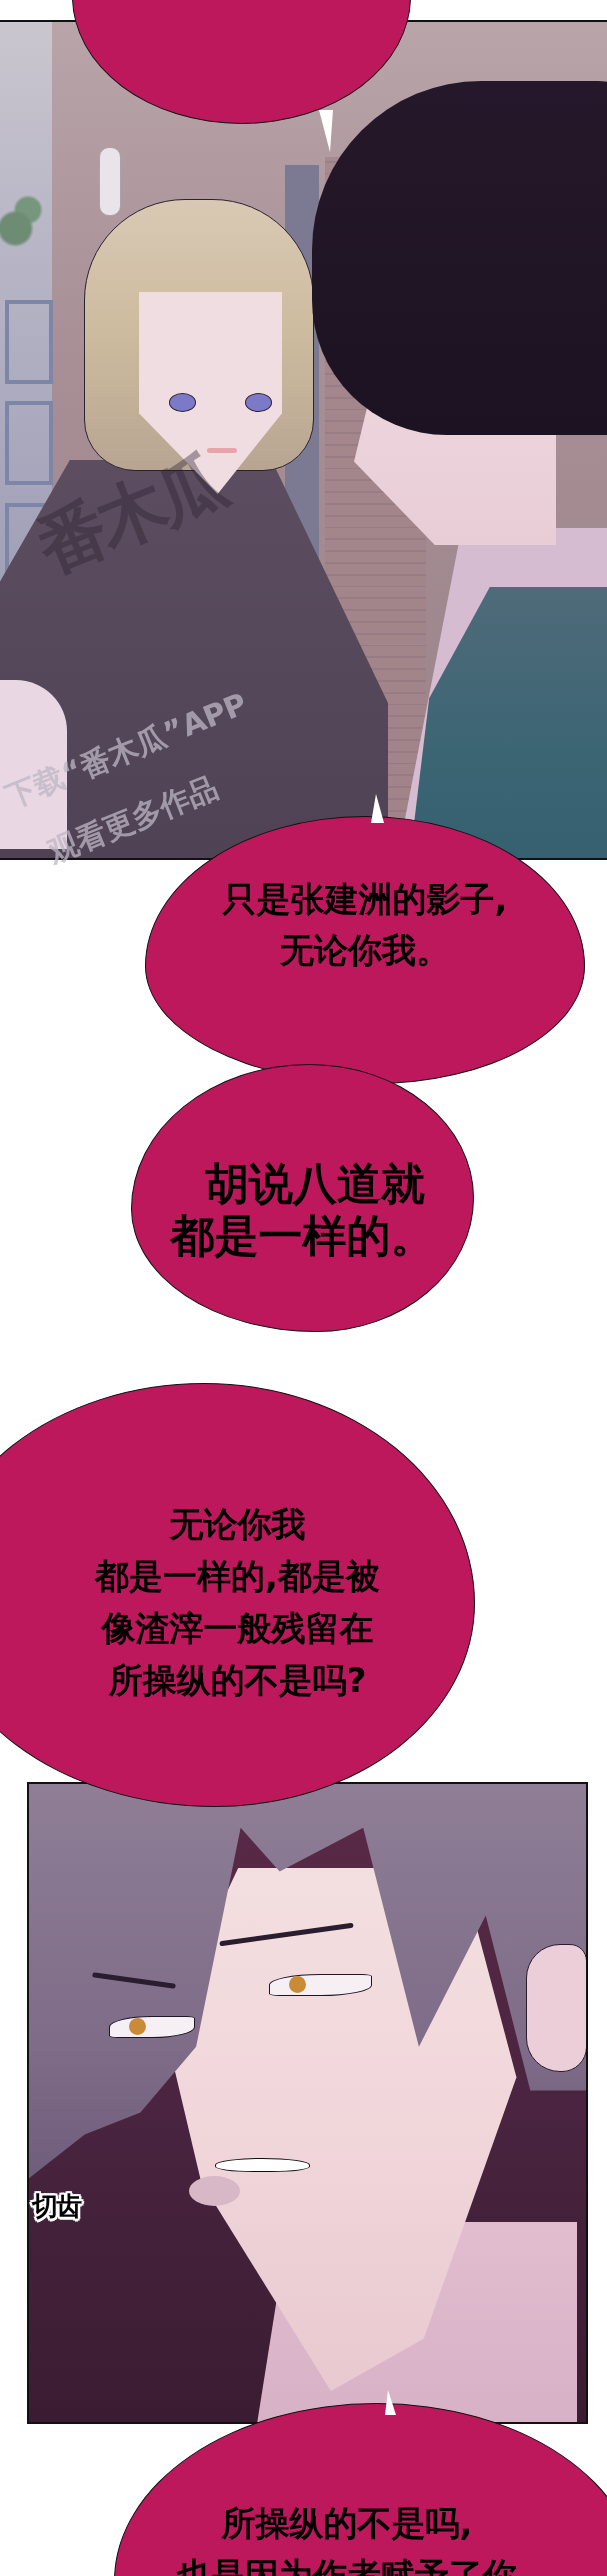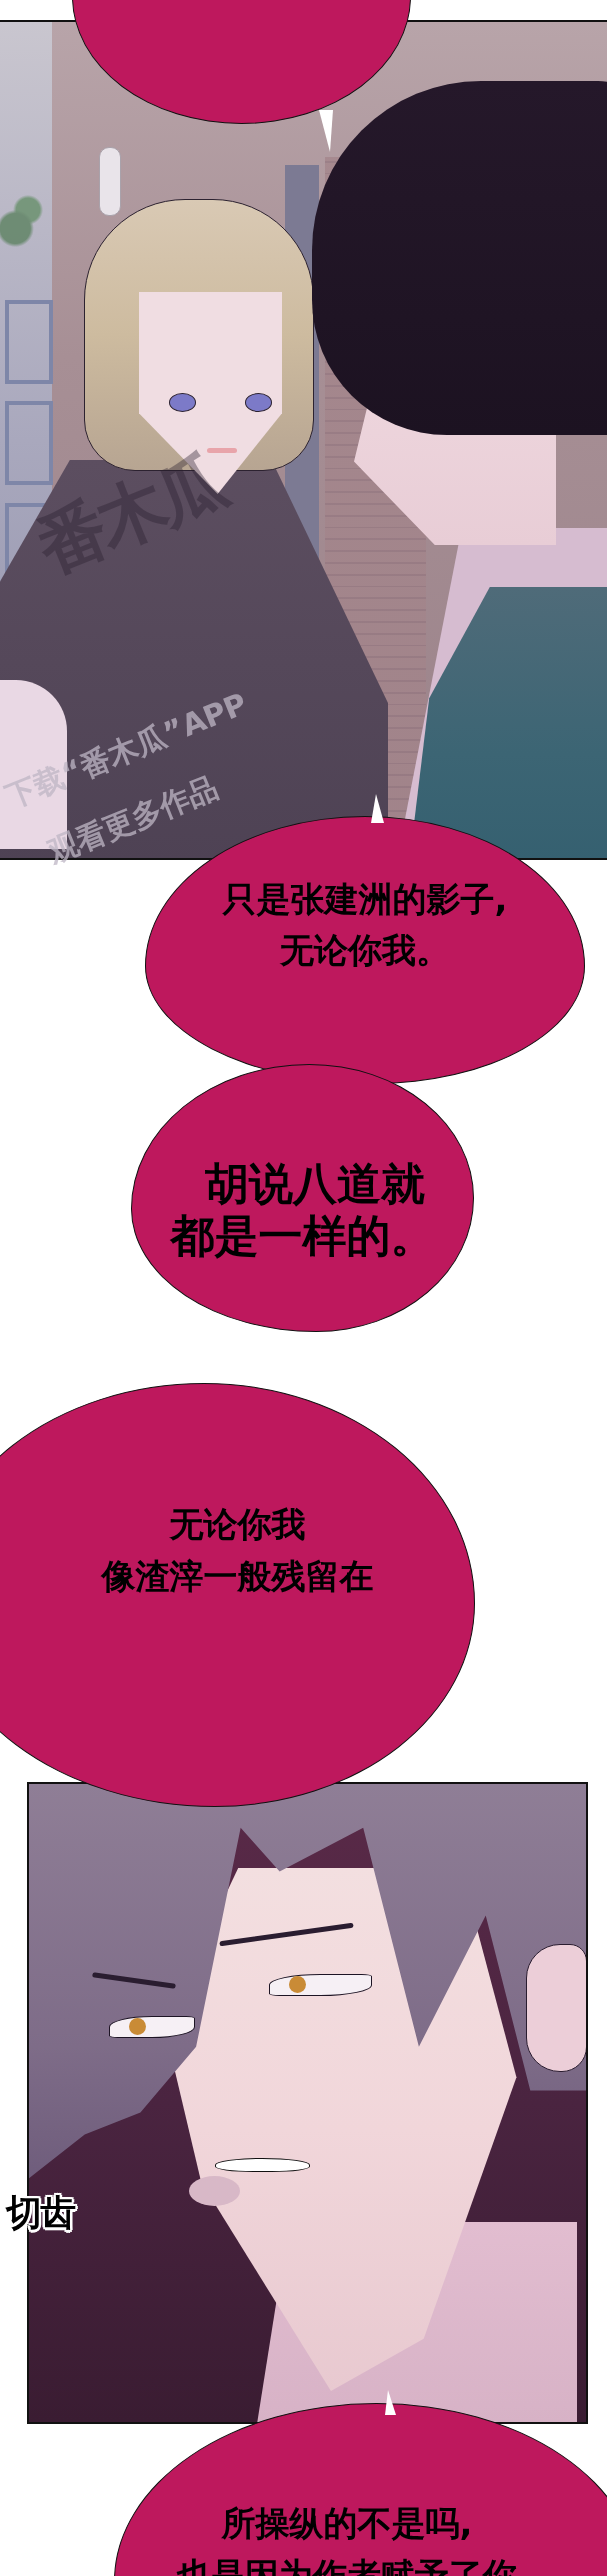--- a/index.html
+++ b/index.html
@@ -90,21 +90,21 @@
   .p2-eye { position: absolute; width: 59px; height: 20px; background: #f6f0f5; border: 1.7px solid #1d1424;
             border-radius: 50% 10% 50% 10%; }
   .p2-eye::after { content: ""; position: absolute; left: 18.6px; top: 0.8px; width: 17px; height: 17px; border-radius: 50%; background: #c98b36; }
   .p2-brow { position: absolute; height: 5px; background: #2a1d30; border-radius: 2.5px; }
   .p2-nose { position: absolute; left: 160px; top: 392px; width: 51px; height: 30px; border-radius: 50%; background: #d8b8c7; }
   .p2-mouth { position: absolute; left: 186px; top: 473px; width: 93px; height: 11.8px; background: #fff;
               border: 1.7px solid #111; border-radius: 50% 50% 40% 40%; }
   .p2-ear { position: absolute; left: 497px; top: 160px; width: 59px; height: 126px; background: #ecced8;
             border: 1.7px solid #2a1d30; border-radius: 34px 17px 25px 34px; }
 
-  .sfx { position: absolute; left: 6px; top: 2189px; font-size: 36px; font-weight: bold; color: #000; z-index: 8;
+  .sfx { position: absolute; left: 32px; top: 2189px; font-size: 26px; font-weight: bold; color: #000; z-index: 8;
          text-shadow: 2.5px 0 0 #fff, -2.5px 0 0 #fff, 0 2.5px 0 #fff, 0 -2.5px 0 #fff, 1.7px 1.7px 0 #fff, -1.7px -1.7px 0 #fff, 1.7px -1.7px 0 #fff, -1.7px 1.7px 0 #fff;
          letter-spacing: -1.7px; }
 </style>
 </head>
 <body>
 
 <div class="page">
 
   <div class="panel1">
     <div class="p1-wall-left">
@@ -149,21 +149,23 @@
   <div class="bubble b2">
     <div class="bubble-text">
       <div style="padding-left:25px">胡说八道就</div>
       <div>都是一样的。</div>
     </div>
   </div>
 
   <div class="bubble b3">
     <div class="bubble-text">
       <div>无论你我</div>
+      <div>都是一样的,都是被</div>
       <div>像渣滓一般残留在</div>
+      <div>所操纵的不是吗?</div>
     </div>
   </div>
 
   <div class="panel2">
     <div class="p2-neck"></div>
     <div class="p2-face"></div>
     <div class="p2-hair" style="clip-path: polygon(0 0,100% 0,100% 70%,90% 70%,82% 30%,70% 60%,60% 10%,45% 20%,38% 10%,30% 60%,20% 75%,10% 80%,0 90%);"></div>
     <div class="p2-ear"></div>
     <div class="p2-brow" style="left:190px; top:148px; width:135px; transform:rotate(-8deg);"></div>
     <div class="p2-brow" style="left:63px; top:194px; width:84px; transform:rotate(8deg);"></div>

